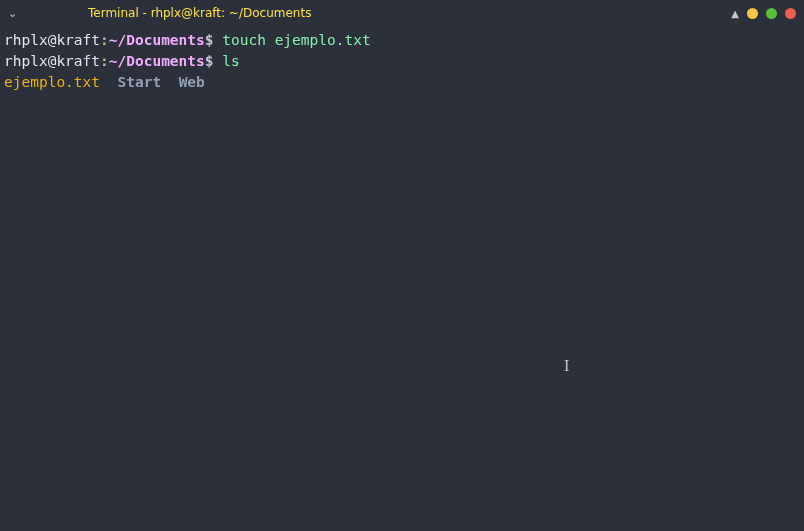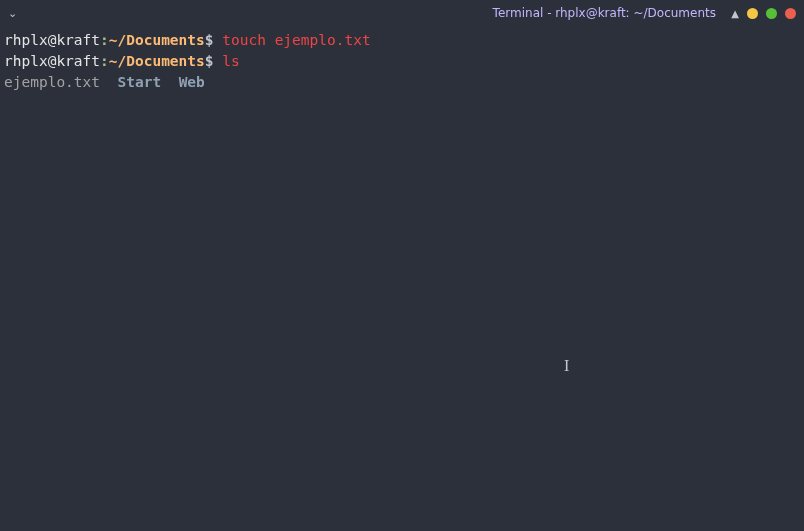--- a/index.html
+++ b/index.html
@@ -24,22 +24,22 @@
       font-size: 12px;
     }
     .titlebar-left {
       display: flex;
       align-items: center;
       gap: 4px;
       width: 80px;
     }
     .titlebar-center {
       flex: 1;
-      text-align: right;
-      color: #c4b5fd;
+      text-align: left;
+      color: #fde047;
     }
     .titlebar-right {
       display: flex;
       align-items: center;
       gap: 8px;
       width: 80px;
       justify-content: flex-end;
     }
     .chevron-down {
       color: #c0c5ce;
@@ -64,24 +64,24 @@
     .terminal-body {
       padding: 4px 4px;
       color: #c0c5ce;
       line-height: 21px;
       font-size: 14.5px;
       letter-spacing: 0px;
     }
     .line { white-space: pre; }
     .user { color: #e5e5e5; font-weight: normal; }
     .colon { color: #a3be8c; font-weight: bold; }
-    .path { color: #fdba74; font-weight: bold; }
+    .path { color: #f0abfc; font-weight: bold; }
     .dollar { color: #c0c5ce; font-weight: bold; }
-    .cmd { color: #ef4444; }
-    .plain { color: #a3a3a3; }
+    .cmd { color: #86efac; }
+    .plain { color: #eab308; }
     .dir { color: #8fa1b3; font-weight: bold; margin-top: 6px; }
     .cursor-block {
       display: inline-block;
       width: 9px;
       height: 3px;
       background: #c0c5ce;
       vertical-align: -2px;
       margin-left: 2px;
     }
     .text-cursor {

